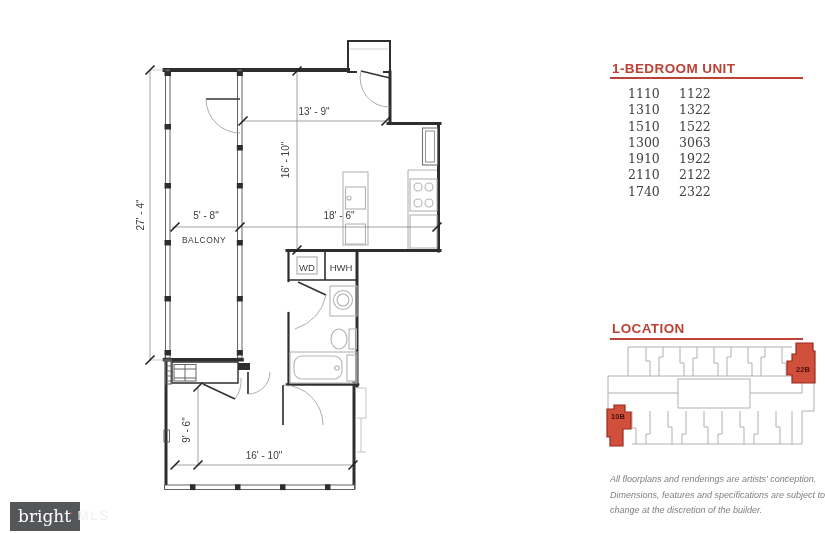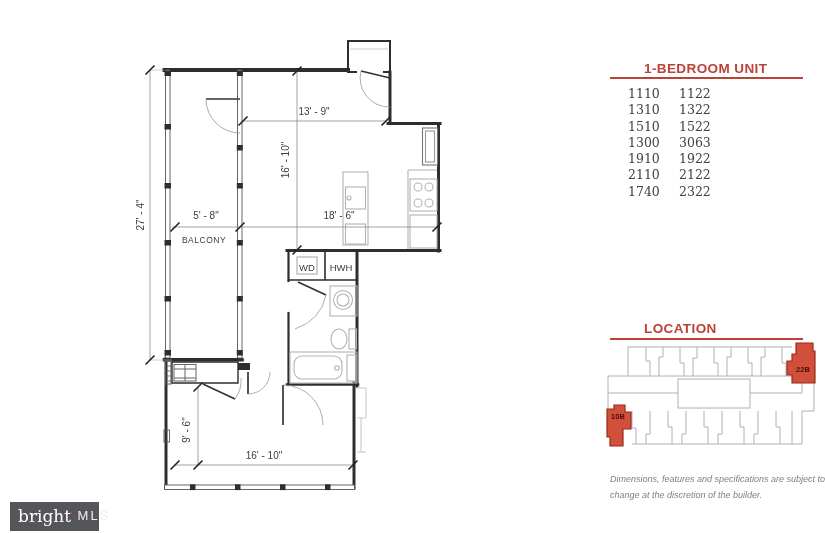--- a/index.html
+++ b/index.html
@@ -1,30 +1,30 @@
 <!DOCTYPE html>
 <html><head>
 <meta charset="utf-8">
 <style>
   html,body{margin:0;padding:0;background:#e8e8e8;}
   .canvas{position:relative;width:825px;height:533px;background:#ffffff;overflow:hidden;
           font-family:"Liberation Sans",sans-serif;}
   svg text{font-family:"Liberation Sans",sans-serif;}
   .plan{position:absolute;left:0;top:0;}
-  .heading{position:absolute;left:644px;font:700 13.5px "Liberation Sans",sans-serif;
+  .heading{position:absolute;left:612px;font:700 13.5px "Liberation Sans",sans-serif;
            color:#bc4136;letter-spacing:.4px;white-space:nowrap;}
   .rule{position:absolute;left:610px;width:193px;height:1.5px;background:#bc4136;}
   .unit-table{position:absolute;left:612px;top:86px;font-family:"DejaVu Serif",serif;
               font-size:12.5px;color:#414042;}
   .unit-row{display:flex;height:16.3px;line-height:16.3px;}
   .unit-row .c1{width:51px;margin-left:16px;}
   .map{position:absolute;left:606px;top:342px;}
   .disclaimer{position:absolute;left:610px;top:472px;font:italic 9px/15.5px "Liberation Sans",sans-serif;
               color:#7f7f7f;white-space:nowrap;}
-  .logo{position:absolute;left:10px;top:502px;width:89px;height:29px;background:#55565a;
+  .logo{position:absolute;left:10px;top:502px;width:70px;height:29px;background:#55565a;
         display:flex;align-items:baseline;padding-left:8px;box-sizing:border-box;}
   .logo-bright{font-family:"DejaVu Serif",serif;font-size:17px;color:#ffffff;line-height:29px;}
   .logo-mark{color:#c24434;font-size:7px;position:relative;top:-7px;left:-1px;}
   .logo-mls{font-size:13px;color:#efefef;letter-spacing:2px;margin-left:4px;position:relative;top:-2px;}
 </style>
 </head>
 <body>
 
 <div class="canvas">
 
@@ -218,20 +218,21 @@
       <path d="M190,1 L207,1 L207,9 L209,9 L209,41 L186,41 L186,33 L181,33 L181,19 L186,19 L186,12 L190,12 Z" fill="#d0503c" stroke="#9a291d" stroke-width="1.2"></path>
       <text x="197" y="30" text-anchor="middle" font-size="7.5" font-weight="bold" fill="#4a0d06">22B</text>
     </g>
     <g>
       <path d="M1,67 L8,67 L8,63 L19,63 L19,70 L25,70 L25,87 L17,87 L17,104 L4,104 L4,95 L1,95 Z" fill="#d0503c" stroke="#9a291d" stroke-width="1.2"></path>
       <text x="12" y="77" text-anchor="middle" font-size="7.5" font-weight="bold" fill="#4a0d06">10B</text>
     </g>
   </svg>
 
   <div class="disclaimer">
+    <div>All floorplans and renderings are artists' conception.</div>
     <div>Dimensions, features and specifications are subject to</div>
     <div>change at the discretion of the builder.</div>
   </div>
 
   <div class="logo">
     <span class="logo-bright">bright</span>
     <span class="logo-mark">•</span>
     <span class="logo-mls">MLS</span>
   </div>
 

